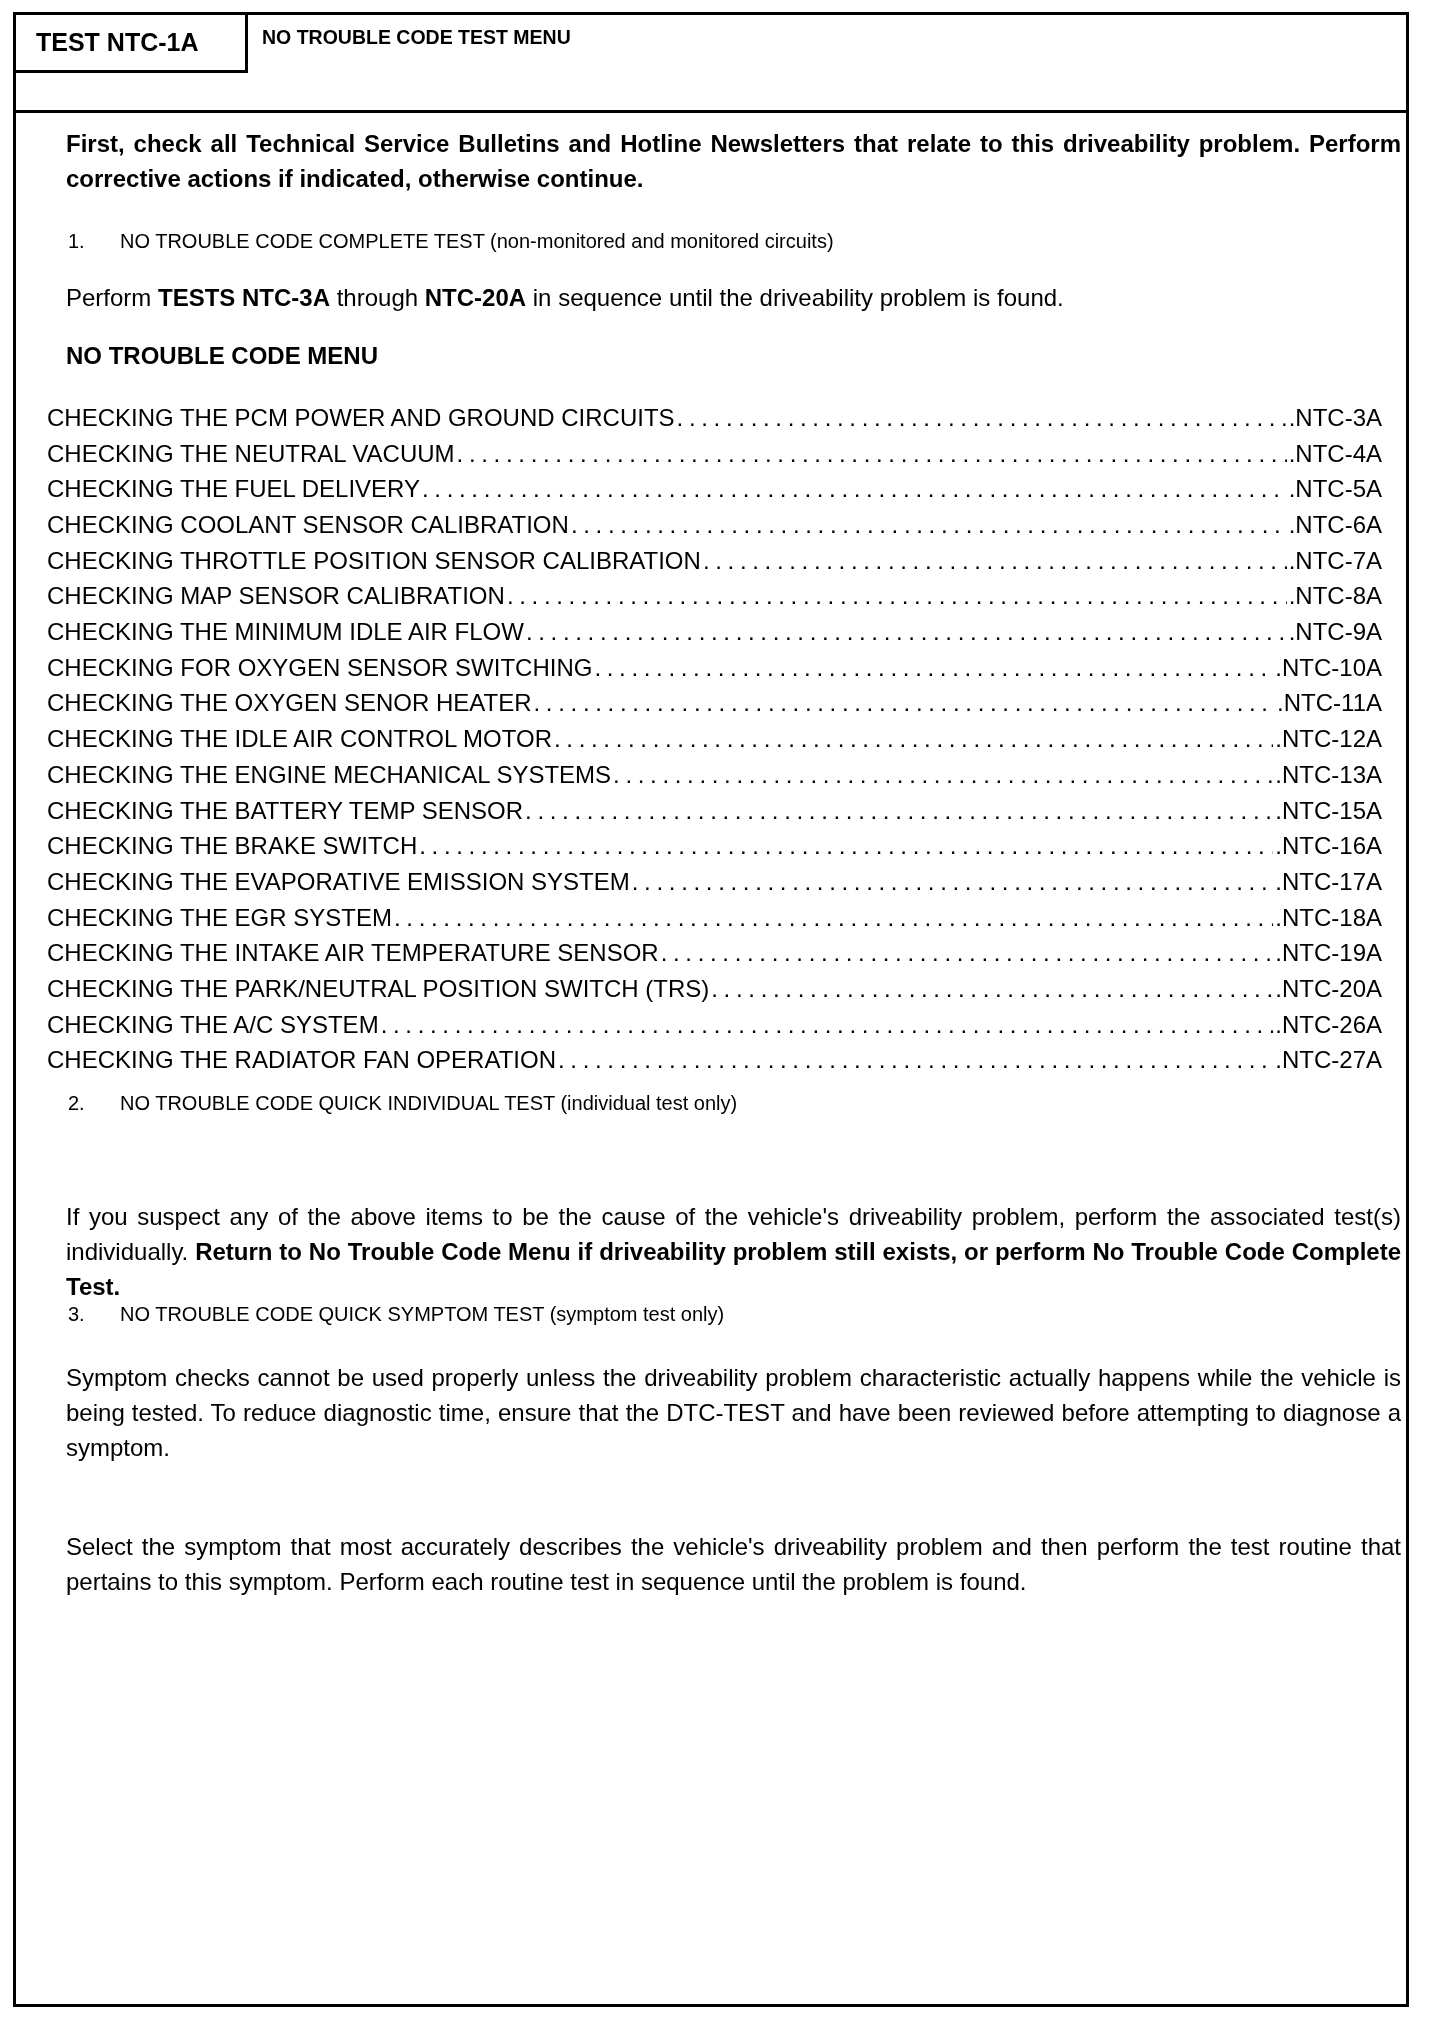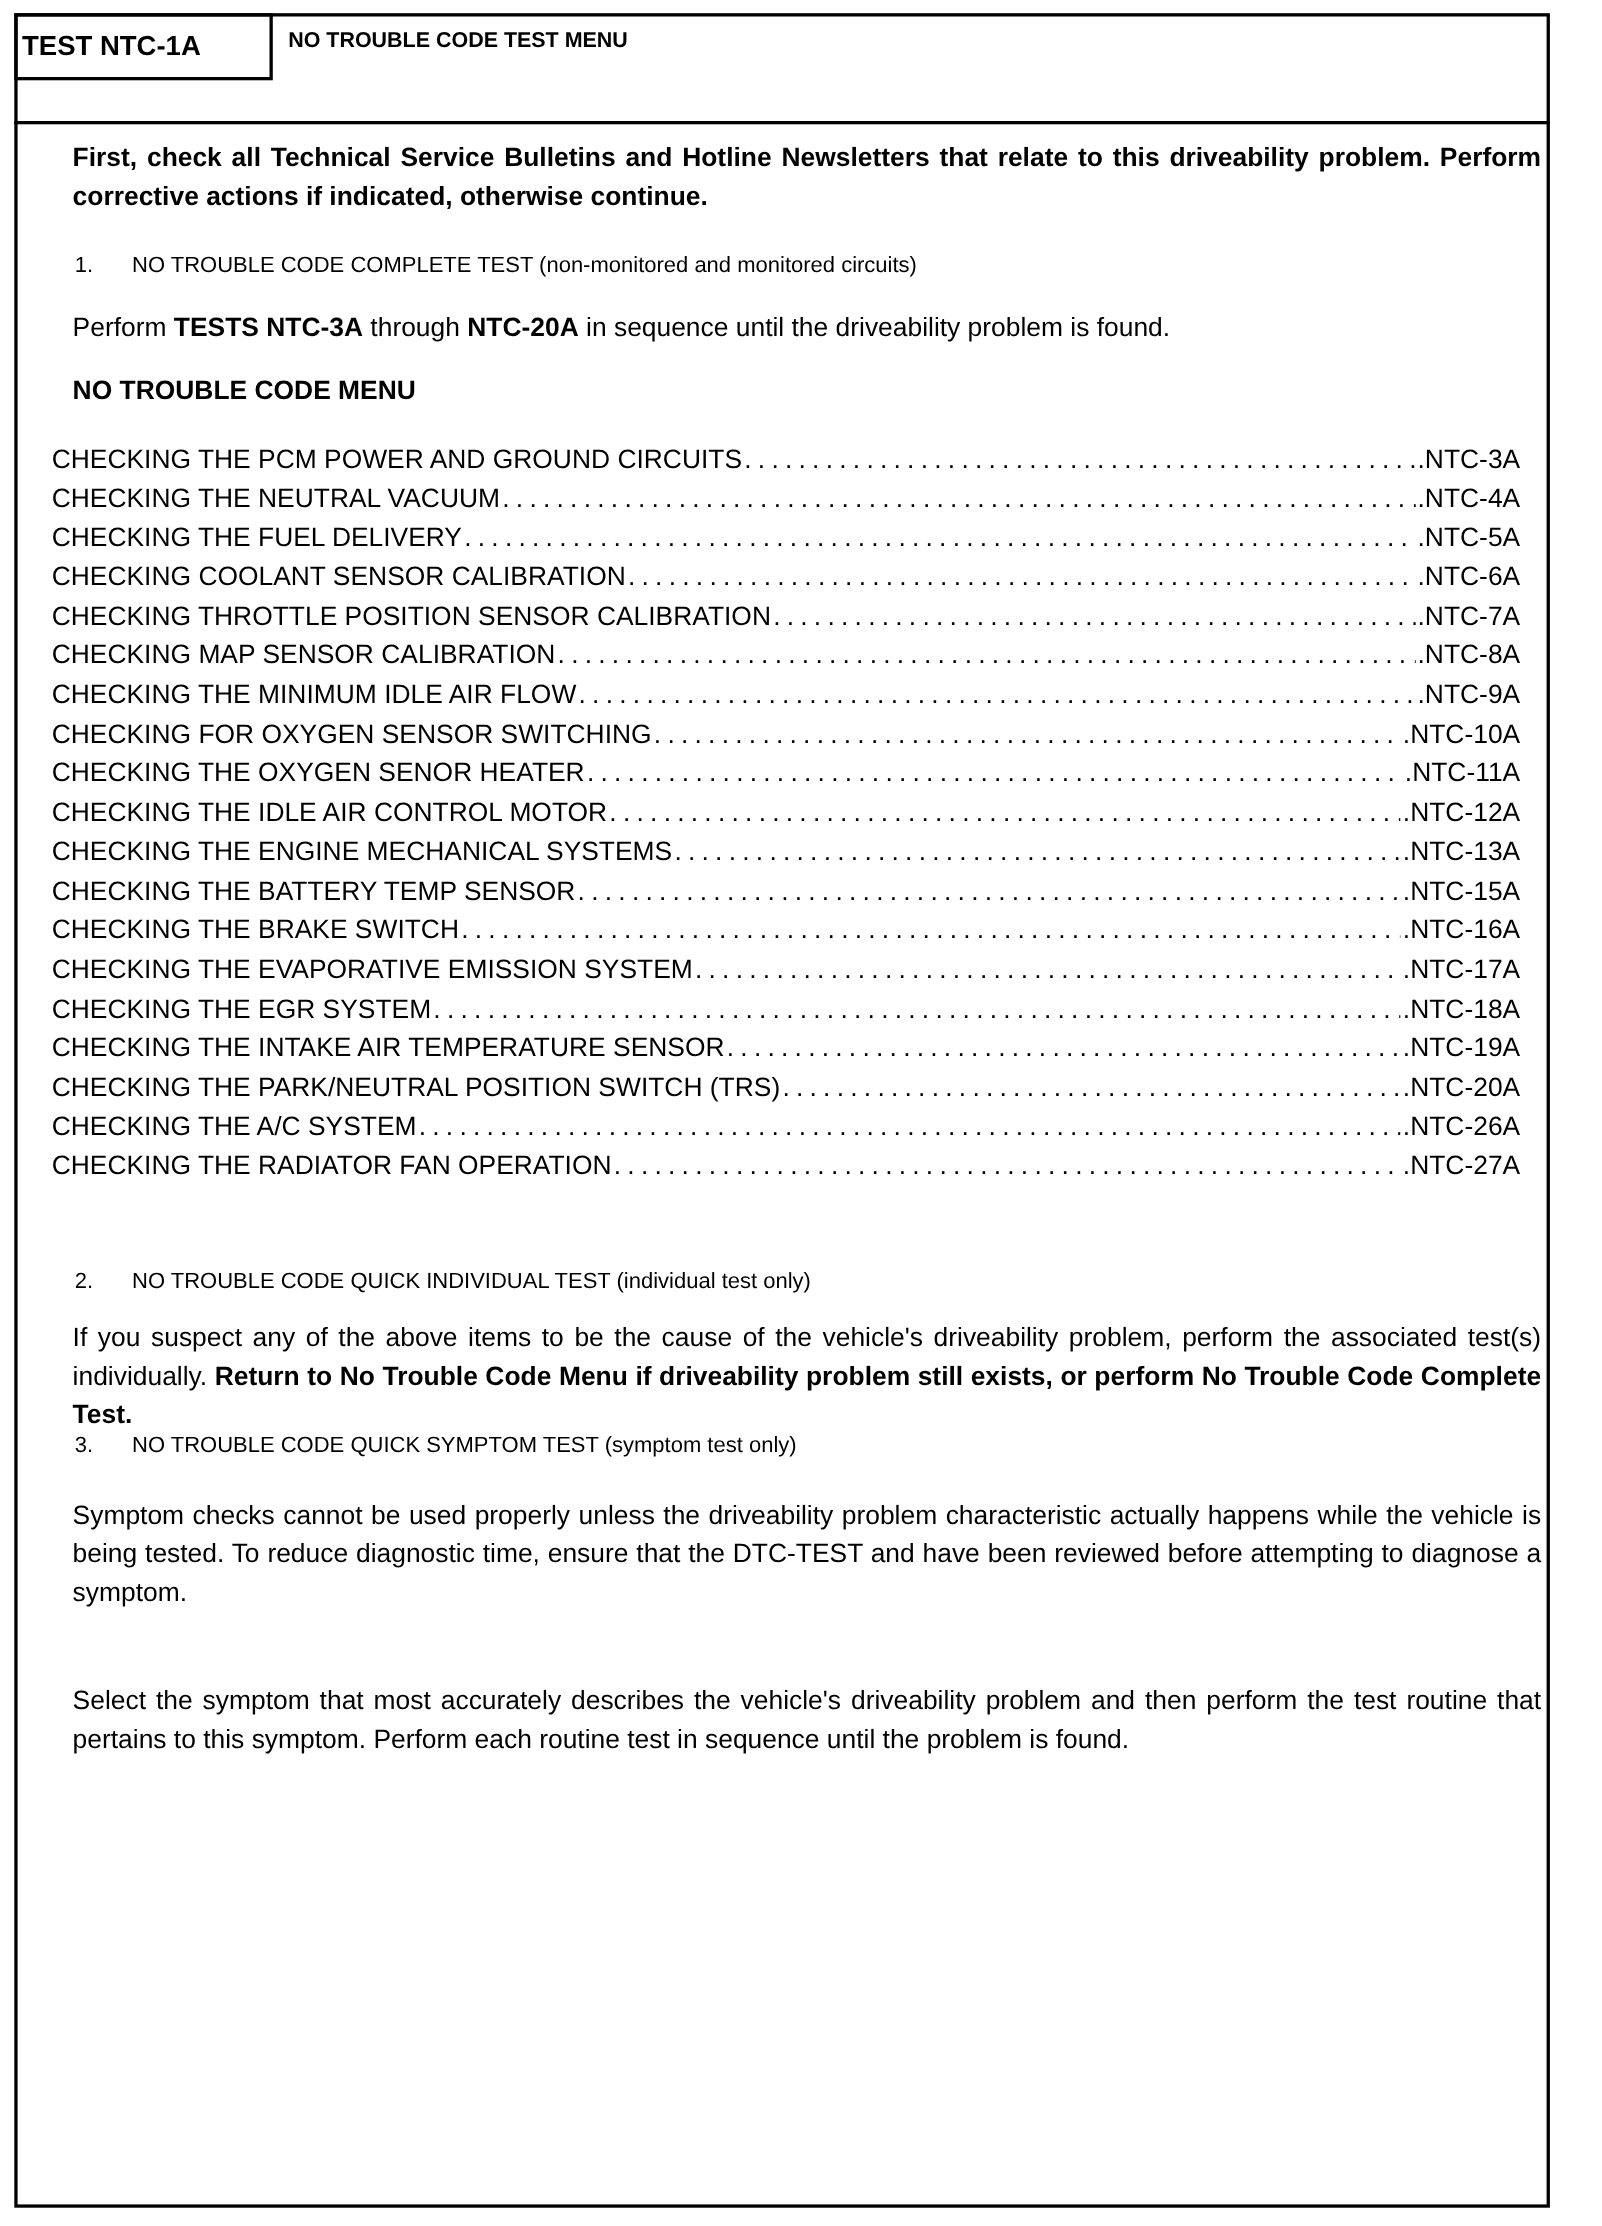--- a/index.html
+++ b/index.html
@@ -3,21 +3,21 @@
 <meta charset="utf-8">
 <style>
   html, body { margin:0; padding:0; background:#ffffff; }
   body { width:1456px; height:2024px; position:relative; overflow:hidden;
          font-family:"Liberation Sans", sans-serif; color:#000; }
   .frame { position:absolute; left:13px; top:12px; width:1396px; height:1995px;
            border:3px solid #000; box-sizing:border-box; }
   .hdr-line { position:absolute; left:13px; top:110px; width:1396px; height:3px; background:#000; }
   .title-box { position:absolute; left:13px; top:12px; width:235px; height:61px;
                border:3px solid #000; box-sizing:border-box;
-               font-weight:bold; font-size:25px; line-height:55px; padding-left:4px; white-space:nowrap; }
+               font-weight:bold; font-size:25px; line-height:55px; padding-left:20px; white-space:nowrap; }
   .subtitle { position:absolute; left:262px; top:26px; font-weight:bold; font-size:19.5px; white-space:nowrap; }
   .txt { position:absolute; left:47px; width:1335px; font-size:24px; line-height:35px;margin-left:19px; }
   .bold { font-weight:bold; }
   .justify { text-align:justify; text-align-last:left; }
   .num-line { position:absolute; left:68px; font-size:20px; line-height:35px; white-space:nowrap; }
   .num-line .n { display:inline-block; width:52px; }
   .menu { position:absolute; left:47px; top:400px; width:1335px; }
   .row { display:flex; align-items:flex-end; height:35.7px; font-size:24px; line-height:35.7px; white-space:nowrap; }
   .row .lbl { flex:0 0 auto; }
   .row .dots { flex:1 1 auto; overflow:hidden; margin:0 2px; letter-spacing:4.3px; color:#000; }
@@ -137,21 +137,21 @@
       <span class="dots"></span>
       <span class="code">.NTC-26A</span>
     </div>
     <div class="row">
       <span class="lbl">CHECKING THE RADIATOR FAN OPERATION</span>
       <span class="dots"></span>
       <span class="code">.NTC-27A</span>
     </div>
   </div>
 
-<div class="num-line" style="top:1148px;">
+<div class="num-line" style="top:1086px;">
   <span class="n">2.</span><span>NO TROUBLE CODE QUICK INDIVIDUAL TEST (individual test only)</span>
 </div>
 
 <div class="txt justify" style="top:1199px;">
   <span>If you suspect any of the above items to be the cause of the vehicle's driveability problem, perform the associated test(s) individually. </span><span class="bold">Return to No Trouble Code Menu if driveability problem still exists, or perform No Trouble Code Complete Test.</span>
 </div>
 
 <div class="num-line" style="top:1297px;">
   <span class="n">3.</span><span>NO TROUBLE CODE QUICK SYMPTOM TEST (symptom test only)</span>
 </div>

